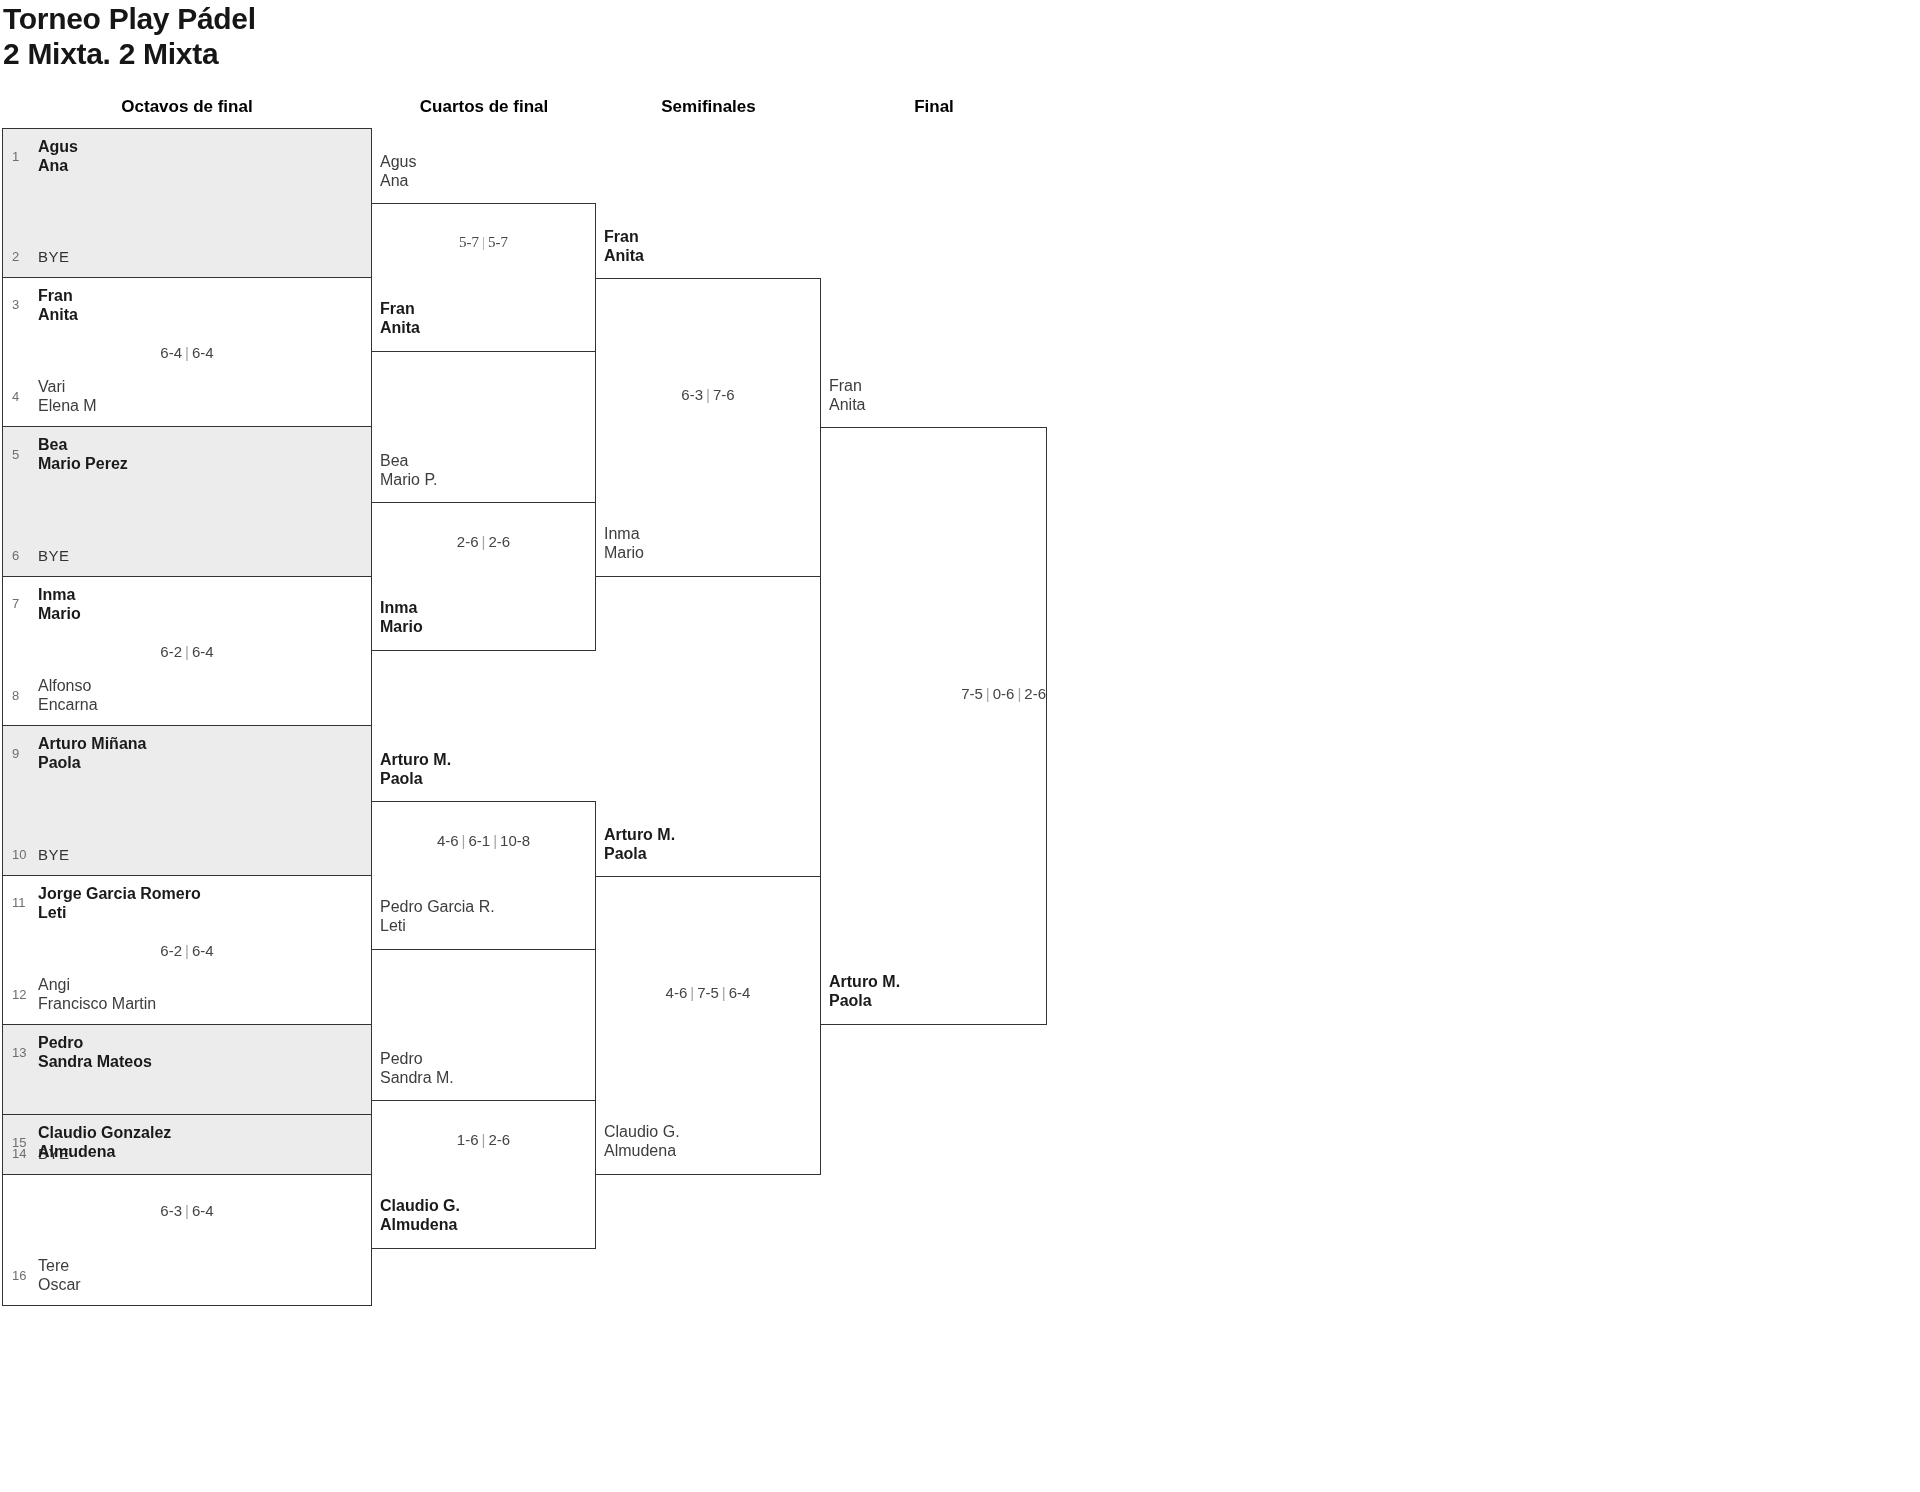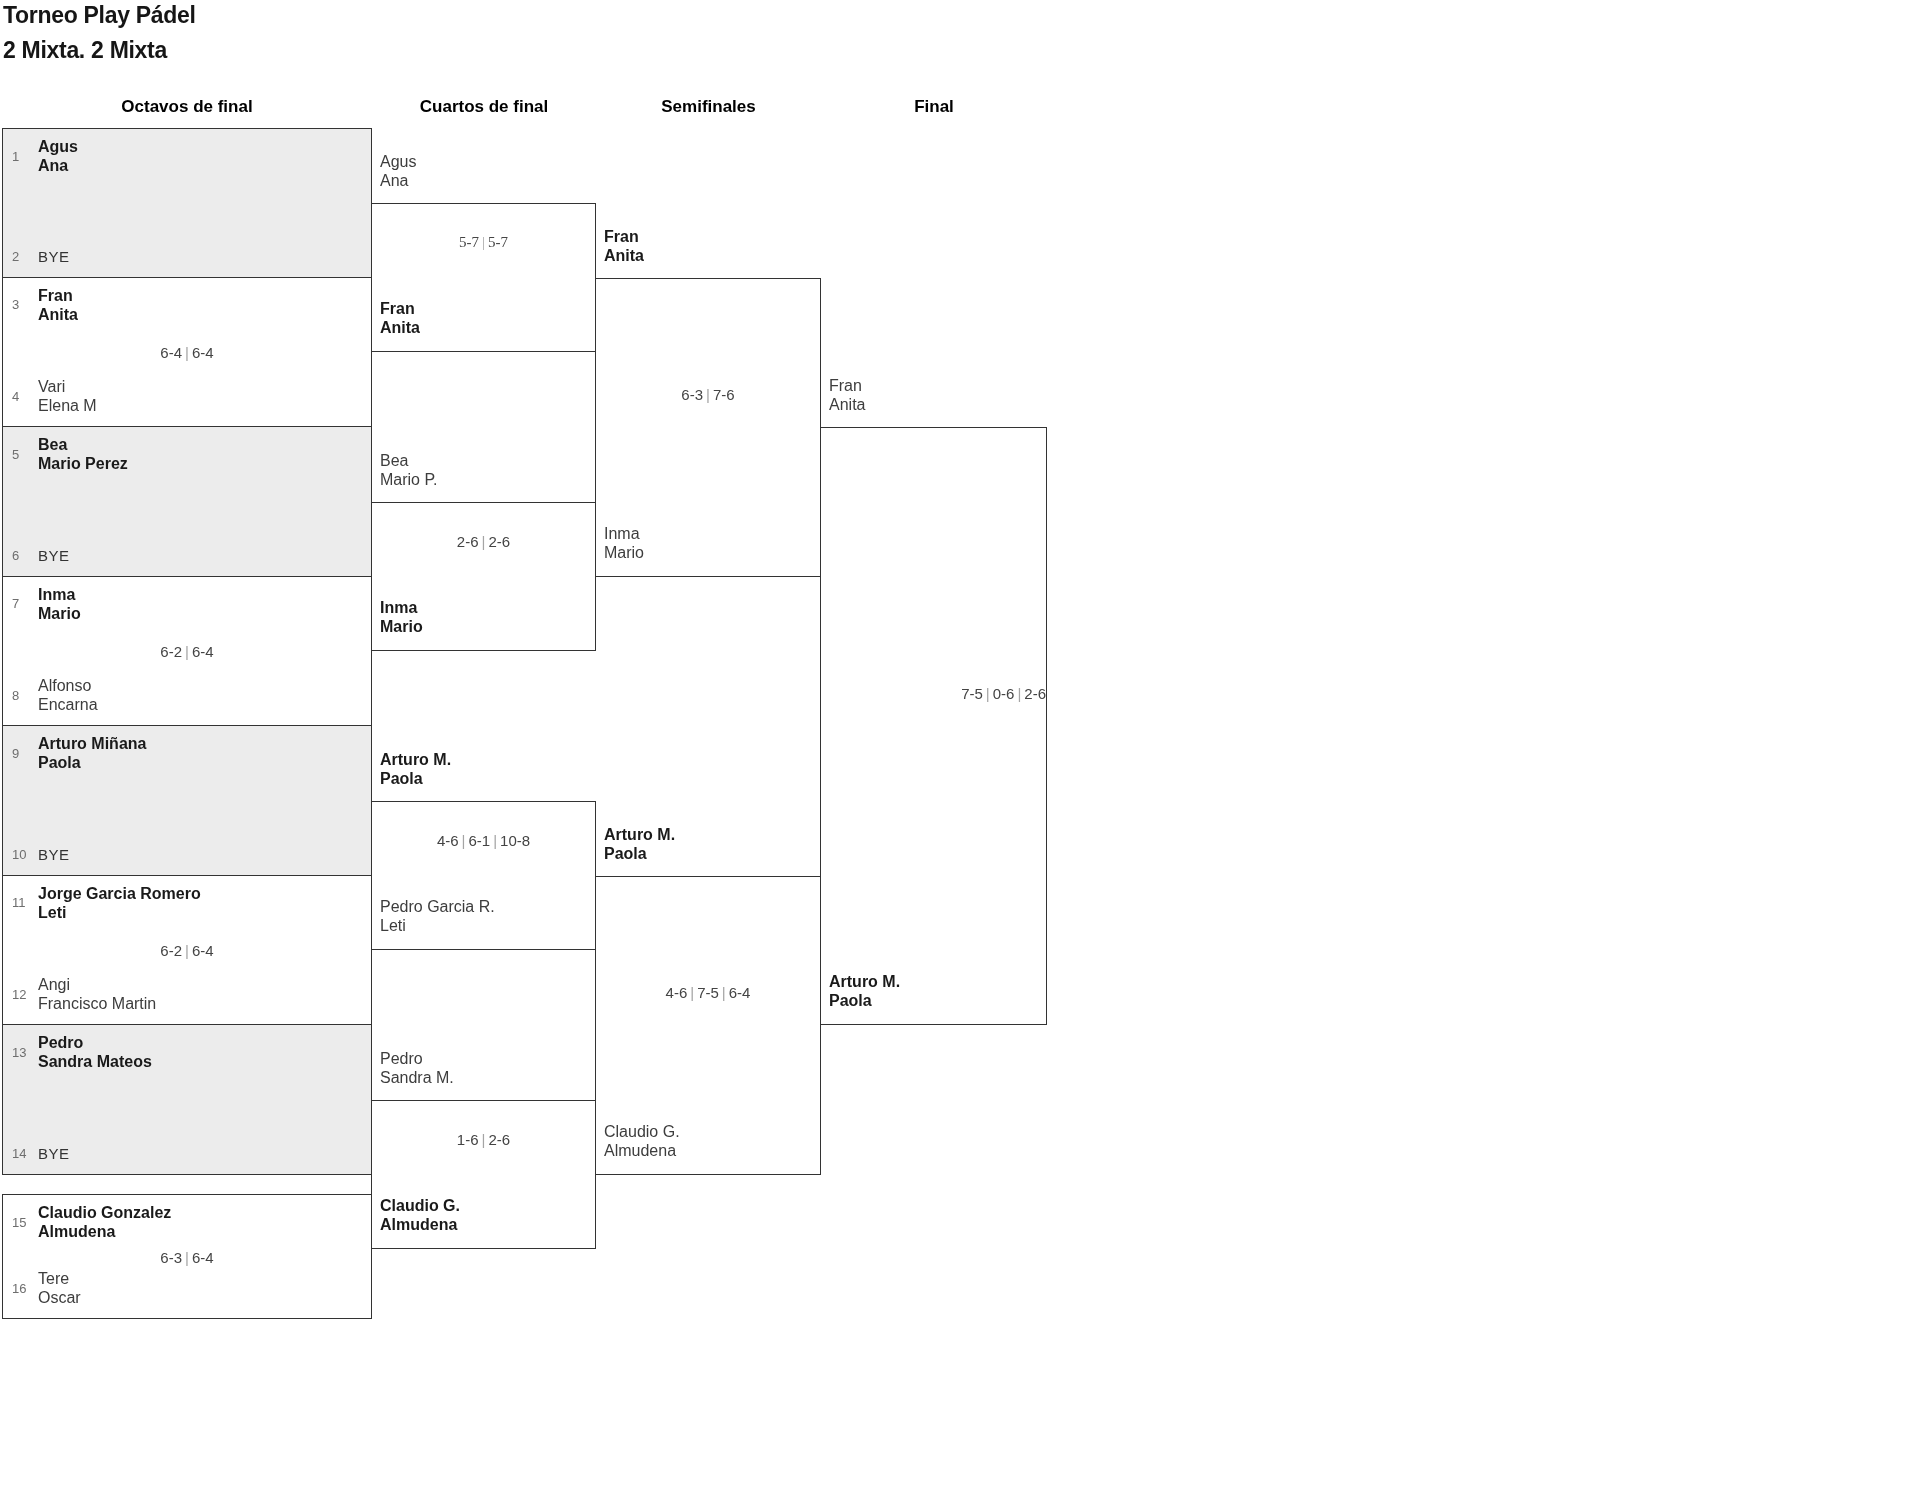--- a/index.html
+++ b/index.html
@@ -9,21 +9,21 @@
   }
   #page {
     position: relative;
     width: 1920px; height: 1492px;
     background: #ffffff;
     overflow: hidden;
   }
   
   .title-line {
     position: absolute; left: 3px;
-    font-size: 23px; font-weight: 700;
+    font-size: 30px; font-weight: 700;
     color: #161616; letter-spacing: -0.3px;
     white-space: nowrap;
   }
   #title-line1 { top: 2px; }
   #title-line2 { top: 37px; }
 
   
   #logo {
     position: absolute; top: 0; right: 0;
     width: 250px; height: 72px;
@@ -202,21 +202,21 @@
             <div class="nline">Sandra Mateos</div>
           </div>
         </div>
         <div class="team tb">
           <span class="seed">14</span>
           <div class="names bye">
             <div class="nline">BYE</div>
           </div>
         </div>
       </div>
-      <div class="mbox" style="left: 2px; top: 1194px; width: 370px; height: 125px;">
+      <div class="mbox" style="left: 2px; top: 1114px; width: 370px; height: 192px;">
         <div class="team ta">
           <span class="seed">15</span>
           <div class="names win">
             <div class="nline">Claudio Gonzalez</div>
             <div class="nline">Almudena</div>
           </div>
         </div>
         <div class="team tb">
           <span class="seed">16</span>
           <div class="names">

